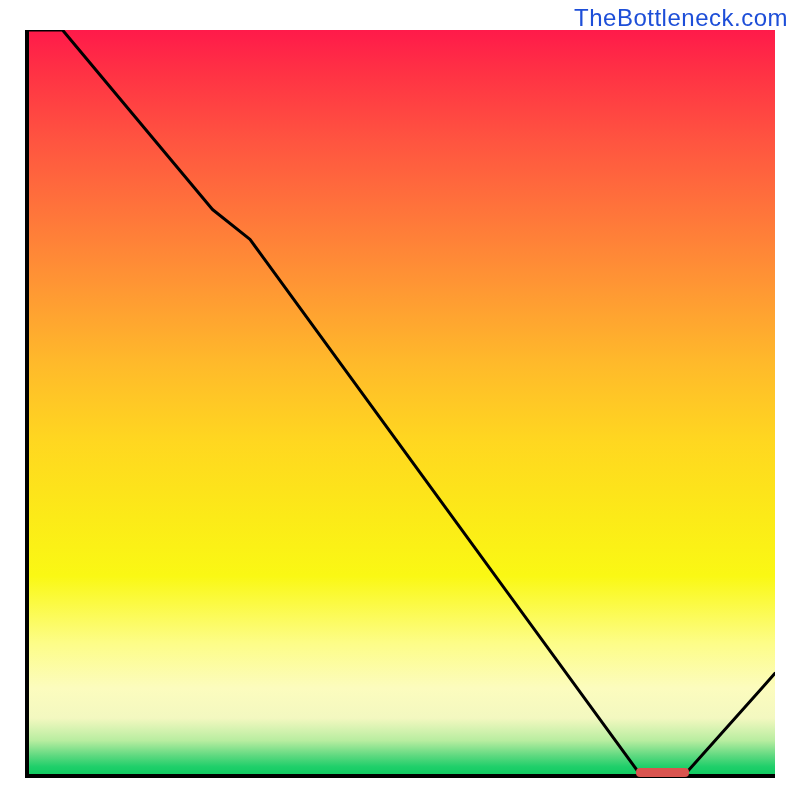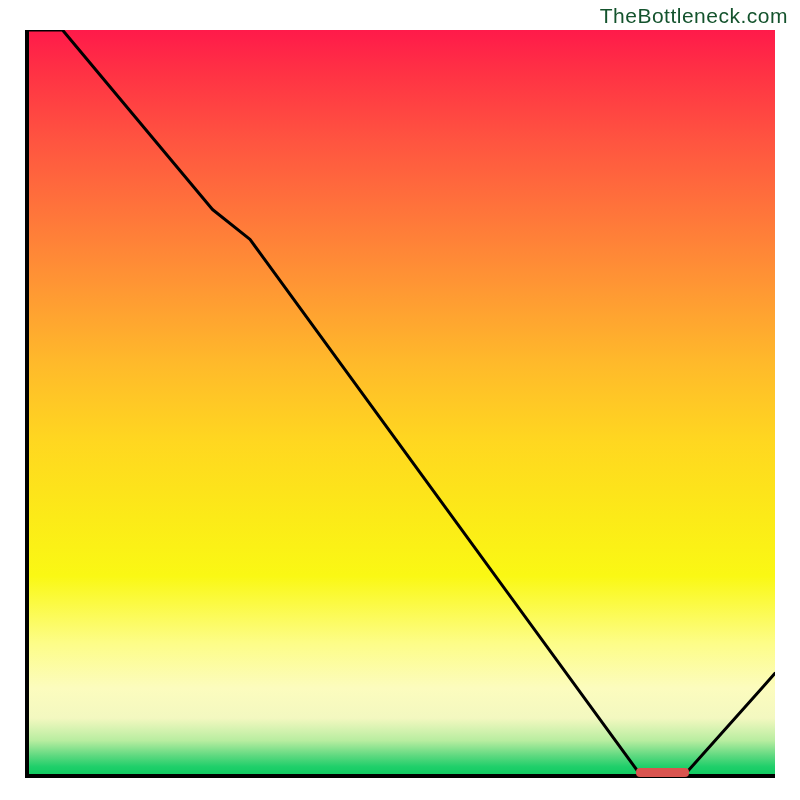--- a/index.html
+++ b/index.html
@@ -8,22 +8,22 @@
     width: 800px;
     height: 800px;
     background: white;
     font-family: Arial, sans-serif;
     position: relative;
   }
   .watermark {
     position: absolute;
     top: 4px;
     right: 12px;
-    color: #14532d;
-    font-size: 21px;
+    color: #1d4ed8;
+    font-size: 24px;
     font-weight: normal;
     letter-spacing: 0.5px;
   }
   .plot-area {
     position: absolute;
     left: 25px;
     top: 30px;
     width: 750px;
     height: 748px;
     background: linear-gradient(to bottom,

